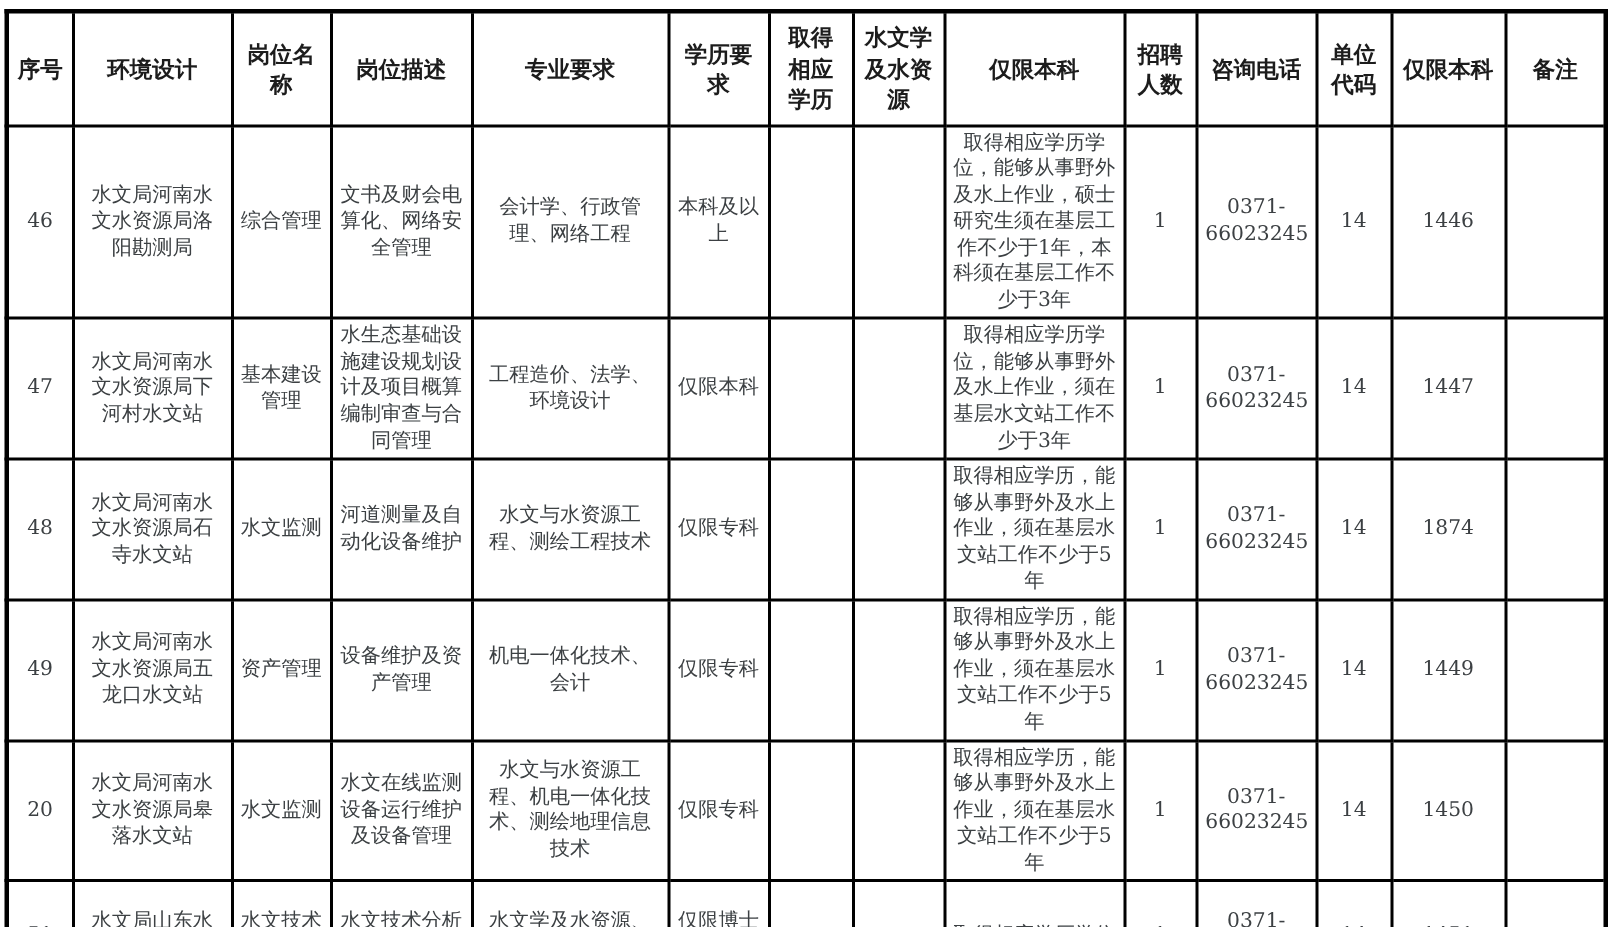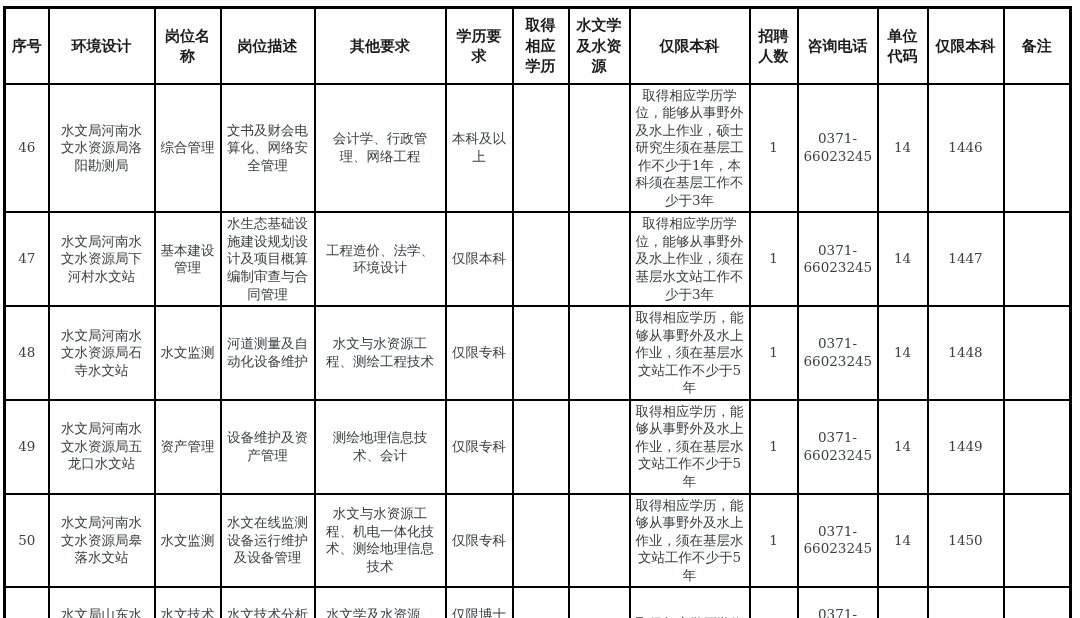--- a/index.html
+++ b/index.html
@@ -89,21 +89,21 @@
         <col class="col-unit_code">
         <col class="col-post_code">
         <col class="col-remark">
       </colgroup>
     <thead>
       <tr id="header-row">
           <th>序号</th>
           <th>环境设计</th>
           <th>岗位名称</th>
           <th>岗位描述</th>
-          <th>其他要求</th>
+          <th>专业要求</th>
           <th>学历要求</th>
           <th>取得相应学历</th>
           <th>水文学及水资源</th>
           <th>仅限本科</th>
           <th>招聘人数</th>
           <th>咨询电话</th>
           <th>单位代码</th>
           <th>仅限本科</th>
           <th>备注</th>
         </tr>
@@ -147,41 +147,41 @@
           <td>水文监测</td>
           <td>河道测量及自动化设备维护</td>
           <td>水文与水资源工程、测绘工程技术</td>
           <td>仅限专科</td>
           <td></td>
           <td></td>
           <td>取得相应学历，能够从事野外及水上作业，须在基层水文站工作不少于5年</td>
           <td>1</td>
           <td>0371-66023245</td>
           <td>14</td>
-          <td>1448</td>
+          <td>1874</td>
           <td></td>
         </tr>
         <tr>
           <td>49</td>
           <td>水文局河南水文水资源局五龙口水文站</td>
           <td>资产管理</td>
           <td>设备维护及资产管理</td>
-          <td>测绘地理信息技术、会计</td>
+          <td>机电一体化技术、会计</td>
           <td>仅限专科</td>
           <td></td>
           <td></td>
           <td>取得相应学历，能够从事野外及水上作业，须在基层水文站工作不少于5年</td>
           <td>1</td>
           <td>0371-66023245</td>
           <td>14</td>
           <td>1449</td>
           <td></td>
         </tr>
         <tr>
-          <td>50</td>
+          <td>20</td>
           <td>水文局河南水文水资源局皋落水文站</td>
           <td>水文监测</td>
           <td>水文在线监测设备运行维护及设备管理</td>
           <td>水文与水资源工程、机电一体化技术、测绘地理信息技术</td>
           <td>仅限专科</td>
           <td></td>
           <td></td>
           <td>取得相应学历，能够从事野外及水上作业，须在基层水文站工作不少于5年</td>
           <td>1</td>
           <td>0371-66023245</td>

